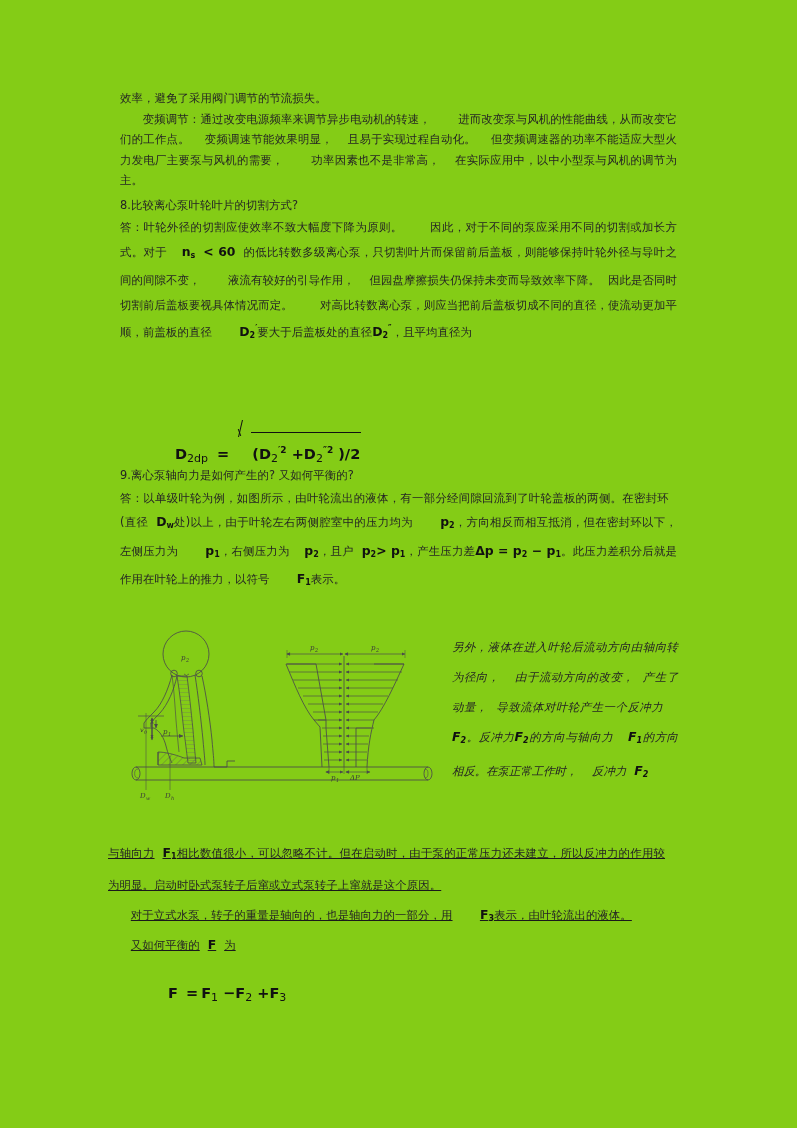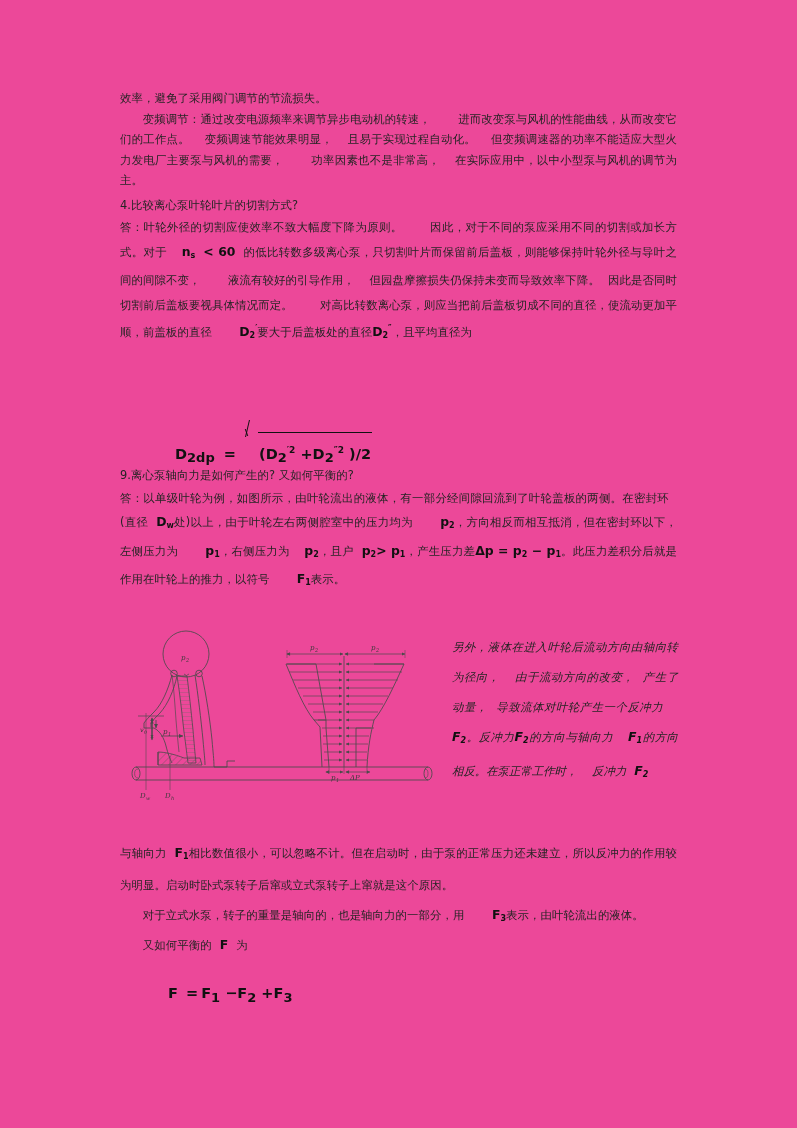--- a/index.html
+++ b/index.html
@@ -13,21 +13,21 @@
     font-family: "DejaVu Sans", "Liberation Sans", sans-serif;
     color: #1a1a1a;
     position: relative;
     overflow: hidden;
   }
   .page {
     position: absolute;
     left: 0; top: 0;
     width: 797px;
     height: 1128px;
-    background: #ec4899;
+    background: #84cc16;
   }
   .content {
     position: absolute;
     left: 120px;
     top: 88px;
     width: 557px;
   }
   
   .p {
     font-size: 11.4px;
@@ -67,21 +67,21 @@
   .sp-s { display: inline-block; width: 1.3em; }
   .sp-xs { display: inline-block; width: 0.7em; }
 
   
   .formula {
     font-family: "DejaVu Sans", "Liberation Sans", sans-serif;
     font-weight: 700;
     color: #111;
     font-size: 14.5px;
   }
-  .formula sub { font-size: 13px; vertical-align: -0.28em; font-weight: 700; }
+  .formula sub { font-size: 11px; vertical-align: -0.28em; font-weight: 400; }
   .formula sup { font-size: 9px; font-weight: 700; }
   .f1 { position: absolute; left: 175px; top: 418px; }
   .f2 { position: absolute; left: 168px; top: 985px; }
 
   .radical {
     display: inline-block;
     position: relative;
     padding-left: 13px;
   }
   .radical::before {
@@ -139,21 +139,21 @@
 <body>
 
 <div class="page">
 
   <div class="content">
 
     <p class="p"><span>效率，避免了采用阀门调节的节流损失。</span></p>
 
     <p class="p indent"><span>变频调节：通过改变电源频率来调节异步电动机的转速，</span><span class="sp"></span><span>进而改变泵与风机的性能曲线，从而改变它们的工作点。</span><span class="sp-s"></span><span>变频调速节能效果明显，</span><span class="sp-s"></span><span>且易于实现过程自动化。</span><span class="sp-s"></span><span>但变频调速器的功率不能适应大型火力发电厂主要泵与风机的需要，</span><span class="sp"></span><span>功率因素也不是非常高，</span><span class="sp-s"></span><span>在实际应用中，以中小型泵与风机的调节为主。</span></p>
 
-    <p class="p gap-md"><span>4.比较离心泵叶轮叶片的切割方式?</span></p>
+    <p class="p gap-md"><span>8.比较离心泵叶轮叶片的切割方式?</span></p>
 
     <p class="p semiloose"><span>答：叶轮外径的切割应使效率不致大幅度下降为原则。</span><span class="sp"></span><span>因此，对于不同的泵应采用不同的切割或加长方式。对于</span><span class="sp-s"></span><span class="sym"><span>n</span><sub>s</sub></span><span class="sp-xs"></span><span class="sym">&lt; 60</span><span class="sp-xs"></span><span>的低比转数多级离心泵，只切割叶片而保留前后盖板，则能够保持叶轮外径与导叶之间的间隙不变，</span><span class="sp"></span><span>液流有较好的引导作用，</span><span class="sp-s"></span><span>但园盘摩擦损失仍保持未变而导致效率下降。</span><span class="sp-xs"></span><span>因此是否同时切割前后盖板要视具体情况而定。</span><span class="sp"></span><span>对高比转数离心泵，</span><span>则应当把前后盖板切成不同的直径，使流动更加平顺，前盖板的直径</span><span class="sp"></span><span class="sym"><span>D</span><sub>2</sub><sup>′</sup></span><span>要大于后盖板处的直径</span><span class="sym"><span>D</span><sub>2</sub><sup>″</sup></span><span>，且平均直径为</span></p>
 
   </div>
 
   <div class="formula f1">
     <span>D</span><sub>2dp</sub>
     <span style="padding:0 4px">=</span>
     <span class="radical"><span class="radicand">(<span>D</span><sub>2</sub><sup>′2</sup> <span>+</span><span>D</span><sub>2</sub><sup>″2</sup> )/<span>2</span></span></span>
   </div>
@@ -315,21 +315,21 @@
 
         <text x="222" y="152" font-size="7">ΔP</text>
       </g>
     </svg>
   </div>
 
   <div class="sidecol">
     <span class="lead">另外，液体在进入叶轮后流动方向由轴向转为径向，</span><span class="sp-s"></span><span>由于流动方向的改变，</span><span class="sp-xs"></span><span>产生了动量，</span><span class="sp-xs"></span><span>导致流体对叶轮产生一个反冲力</span><span class="sp-s"></span><span class="sym"><span>F</span><sub>2</sub></span><span>。反冲力</span><span class="sym"><span>F</span><sub>2</sub></span><span>的方向与轴向力</span><span class="sp-s"></span><span class="sym"><span>F</span><sub>1</sub></span><span>的方向相反。在泵正常工作时，</span><span class="sp-s"></span><span>反冲力</span><span class="sp-xs"></span><span class="sym"><span>F</span><sub>2</sub></span>
   </div>
 
-  <div style="position:absolute; left:120px; top:838px; width:557px;">
+  <div style="position:absolute; left:108px; top:838px; width:557px;text-decoration:underline;">
     <p class="p loose"><span>与轴向力</span><span class="sp-xs"></span><span class="sym"><span>F</span><sub>1</sub></span><span>相比数值很小，可以忽略不计。但在启动时，由于泵的正常压力还未建立，所以反冲力的作用较为明显。启动时卧式泵转子后窜或立式泵转子上窜就是这个原因。</span></p>
 
     <p class="p loose indent"><span>对于立式水泵，转子的重量是轴向的，也是轴向力的一部分，用</span><span class="sp"></span><span class="sym"><span>F</span><sub>3</sub></span><span>表示，由叶轮流出的液体。</span></p>
 
     <p class="p indent" style="margin-top:2px"><span>又如何平衡的</span><span class="sp-xs"></span><span class="sym">F</span><span class="sp-xs"></span><span>为</span></p>
   </div>
 
   <div class="formula f2">
     <span>F</span>
     <span style="padding:0 3px">=</span><span>F</span><sub>1</sub>

